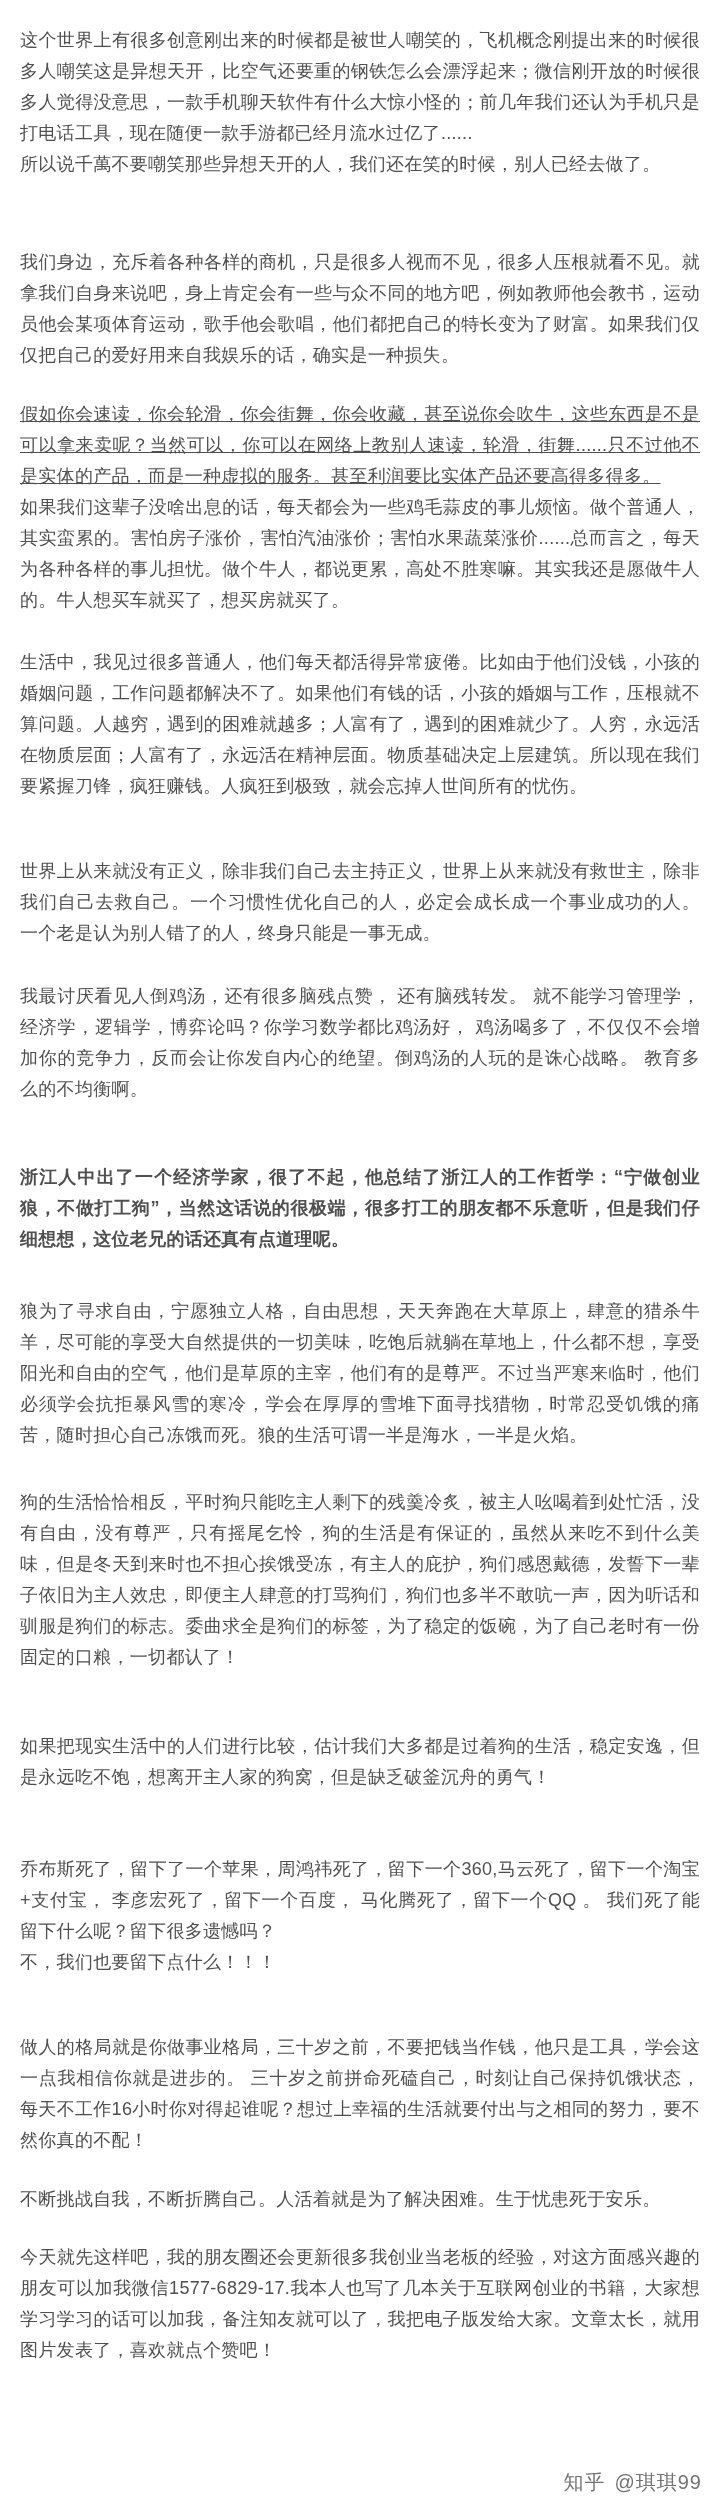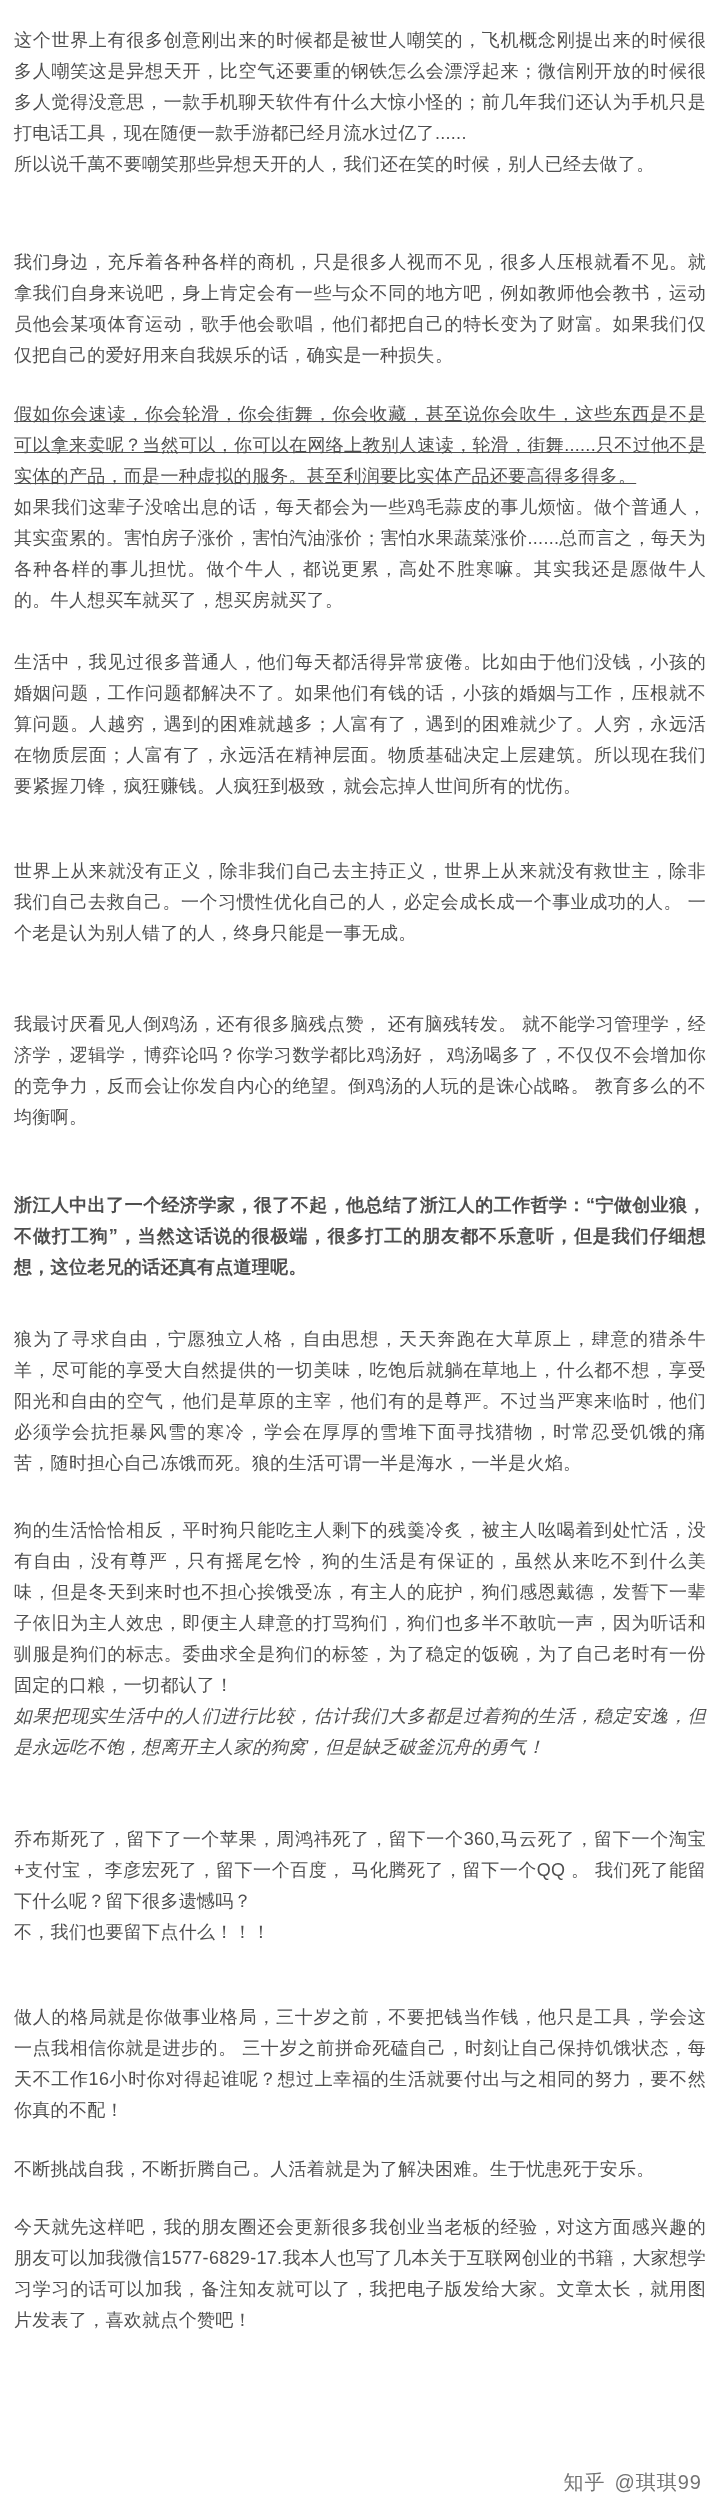--- a/index.html
+++ b/index.html
@@ -9,21 +9,21 @@
   }
   .page {
     position: relative;
     width: 720px;
     height: 2510px;
     background: #ffffff;
     overflow: hidden;
     font-family: "Liberation Sans", "DejaVu Sans", sans-serif;
   }
   .article-body {
-    padding: 0 14px;
+    padding: 0 20px;
   }
   p.para {
     margin: 0;
     font-size: 18px;
     line-height: 31px;
     color: #4f4f4f;
     text-align: justify;
     white-space: pre-wrap;
     word-break: break-all;
     letter-spacing: 0.3px;
@@ -47,25 +47,25 @@
 <div class="page">
   <div class="article-body">
 
   <p class="para" style="margin-top: 25px;">这个世界上有很多创意刚出来的时候都是被世人嘲笑的，飞机概念刚提出来的时候很多人嘲笑这是异想天开，比空气还要重的钢铁怎么会漂浮起来；微信刚开放的时候很多人觉得没意思，一款手机聊天软件有什么大惊小怪的；前几年我们还认为手机只是打电话工具，现在随便一款手游都已经月流水过亿了......
 所以说千萬不要嘲笑那些异想天开的人，我们还在笑的时候，别人已经去做了。</p>
       <p class="para" style="margin-top: 67px;">我们身边，充斥着各种各样的商机，只是很多人视而不见，很多人压根就看不见。就拿我们自身来说吧，身上肯定会有一些与众不同的地方吧，例如教师他会教书，运动员他会某项体育运动，歌手他会歌唱，他们都把自己的特长变为了财富。如果我们仅仅把自己的爱好用来自我娱乐的话，确实是一种损失。</p>
       <p class="para" style="margin-top: 28px; text-decoration: underline;">假如你会速读，你会轮滑，你会街舞，你会收藏，甚至说你会吹牛，这些东西是不是可以拿来卖呢？当然可以，你可以在网络上教别人速读，轮滑，街舞......只不过他不是实体的产品，而是一种虚拟的服务。甚至利润要比实体产品还要高得多得多。</p>
       <p class="para" style="">如果我们这辈子没啥出息的话，每天都会为一些鸡毛蒜皮的事儿烦恼。做个普通人，其实蛮累的。害怕房子涨价，害怕汽油涨价；害怕水果蔬菜涨价......总而言之，每天为各种各样的事儿担忧。做个牛人，都说更累，高处不胜寒嘛。其实我还是愿做牛人的。牛人想买车就买了，想买房就买了。</p>
       <p class="para" style="margin-top: 31px;">生活中，我见过很多普通人，他们每天都活得异常疲倦。比如由于他们没钱，小孩的婚姻问题，工作问题都解决不了。如果他们有钱的话，小孩的婚姻与工作，压根就不算问题。人越穷，遇到的困难就越多；人富有了，遇到的困难就少了。人穷，永远活在物质层面；人富有了，永远活在精神层面。物质基础决定上层建筑。所以现在我们要紧握刀锋，疯狂赚钱。人疯狂到极致，就会忘掉人世间所有的忧伤。</p>
       <p class="para" style="margin-top: 54px;">世界上从来就没有正义，除非我们自己去主持正义，世界上从来就没有救世主，除非我们自己去救自己。一个习惯性优化自己的人，必定会成长成一个事业成功的人。 一个老是认为别人错了的人，终身只能是一事无成。</p>
-      <p class="para" style="margin-top: 60px;">我最讨厌看见人倒鸡汤，还有很多脑残点赞， 还有脑残转发。 就不能学习管理学，经济学，逻辑学，博弈论吗？你学习数学都比鸡汤好， 鸡汤喝多了，不仅仅不会增加你的竞争力，反而会让你发自内心的绝望。倒鸡汤的人玩的是诛心战略。 教育多么的不均衡啊。</p>
+      <p class="para" style="margin-top: 32px;">我最讨厌看见人倒鸡汤，还有很多脑残点赞， 还有脑残转发。 就不能学习管理学，经济学，逻辑学，博弈论吗？你学习数学都比鸡汤好， 鸡汤喝多了，不仅仅不会增加你的竞争力，反而会让你发自内心的绝望。倒鸡汤的人玩的是诛心战略。 教育多么的不均衡啊。</p>
       <p class="para" style="margin-top: 57px; font-weight: bold;">浙江人中出了一个经济学家，很了不起，他总结了浙江人的工作哲学：“宁做创业狼，不做打工狗”，当然这话说的很极端，很多打工的朋友都不乐意听，但是我们仔细想想，这位老兄的话还真有点道理呢。</p>
       <p class="para" style="margin-top: 41px;">狼为了寻求自由，宁愿独立人格，自由思想，天天奔跑在大草原上，肆意的猎杀牛羊，尽可能的享受大自然提供的一切美味，吃饱后就躺在草地上，什么都不想，享受阳光和自由的空气，他们是草原的主宰，他们有的是尊严。不过当严寒来临时，他们必须学会抗拒暴风雪的寒冷，学会在厚厚的雪堆下面寻找猎物，时常忍受饥饿的痛苦，随时担心自己冻饿而死。狼的生活可谓一半是海水，一半是火焰。</p>
       <p class="para" style="margin-top: 36px;">狗的生活恰恰相反，平时狗只能吃主人剩下的残羹冷炙，被主人吆喝着到处忙活，没有自由，没有尊严，只有摇尾乞怜，狗的生活是有保证的，虽然从来吃不到什么美味，但是冬天到来时也不担心挨饿受冻，有主人的庇护，狗们感恩戴德，发誓下一辈子依旧为主人效忠，即便主人肆意的打骂狗们，狗们也多半不敢吭一声，因为听话和驯服是狗们的标志。委曲求全是狗们的标签，为了稳定的饭碗，为了自己老时有一份固定的口粮，一切都认了！</p>
-      <p class="para" style=" font-style: italic;">如果把现实生活中的人们进行比较，估计我们大多都是过着狗的生活，稳定安逸，但是永远吃不饱，想离开主人家的狗窝，但是缺乏破釜沉舟的勇气！</p>
+      <p class="para" style="margin-top: 58px;">如果把现实生活中的人们进行比较，估计我们大多都是过着狗的生活，稳定安逸，但是永远吃不饱，想离开主人家的狗窝，但是缺乏破釜沉舟的勇气！</p>
       <p class="para" style="margin-top: 61px;">乔布斯死了，留下了一个苹果，周鸿祎死了，留下一个360,马云死了，留下一个淘宝+支付宝， 李彦宏死了，留下一个百度， 马化腾死了，留下一个QQ 。 我们死了能留下什么呢？留下很多遗憾吗？
 不，我们也要留下点什么！！！</p>
       <p class="para" style="margin-top: 54px;">做人的格局就是你做事业格局，三十岁之前，不要把钱当作钱，他只是工具，学会这一点我相信你就是进步的。 三十岁之前拼命死磕自己，时刻让自己保持饥饿状态，每天不工作16小时你对得起谁呢？想过上幸福的生活就要付出与之相同的努力，要不然你真的不配！</p>
       <p class="para" style="margin-top: 28px;">不断挑战自我，不断折腾自己。人活着就是为了解决困难。生于忧患死于安乐。</p>
       <p class="para" style="margin-top: 27px;">今天就先这样吧，我的朋友圈还会更新很多我创业当老板的经验，对这方面感兴趣的朋友可以加我微信1577-6829-17.我本人也写了几本关于互联网创业的书籍，大家想学习学习的话可以加我，备注知友就可以了，我把电子版发给大家。文章太长，就用图片发表了，喜欢就点个赞吧！</p>
     </div>
   <div class="watermark">
     <span>知乎</span>
     <span>@琪琪99</span>
   </div>

